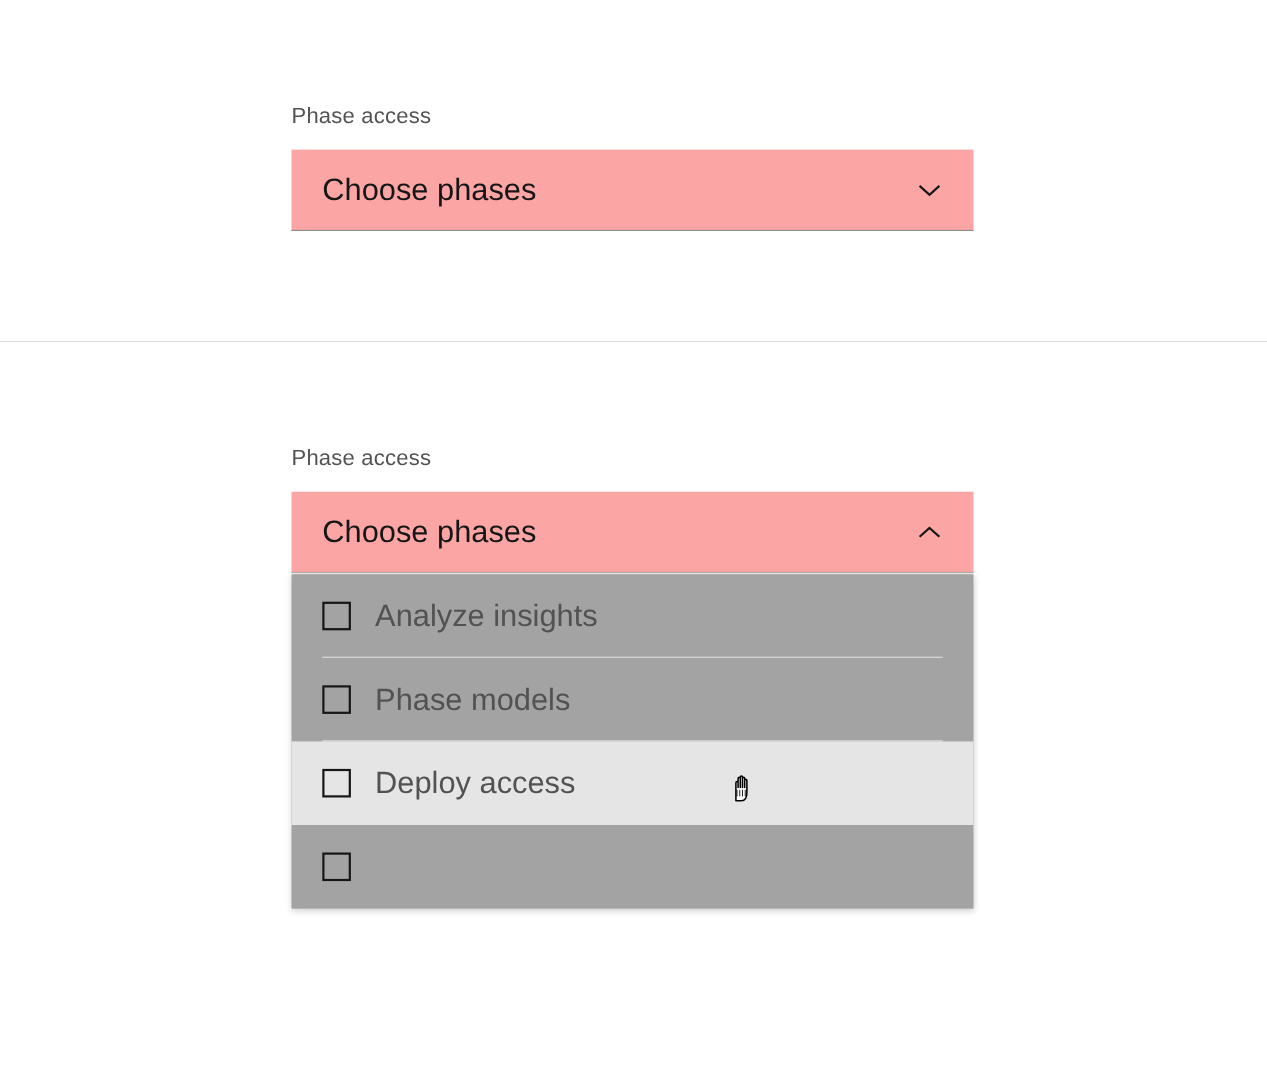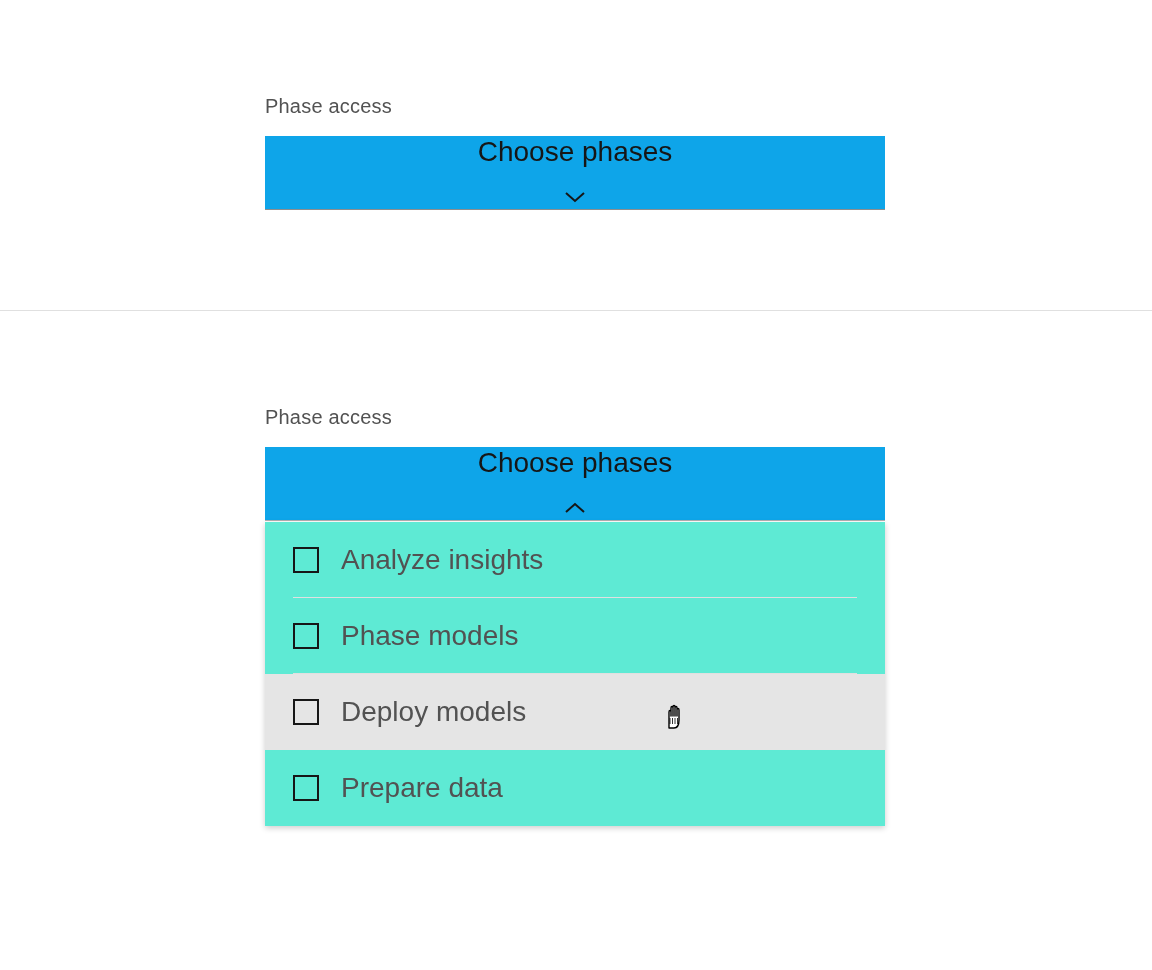--- a/index.html
+++ b/index.html
@@ -30,28 +30,27 @@
       letter-spacing: 0.2px;
     }
     .dropdown {
       position: relative;
       width: 620px;
     }
     .dropdown-trigger {
       display: flex;
       align-items: center;
       justify-content: space-between;
-      background: #0ea5e9;
+      background: #fca5a5;
       border: none;
       border-bottom: 1px solid #8d8d8d;
       padding: 0 28px;
       height: 74px;
       cursor: pointer;
       width: 100%;
-      flex-direction: column;
     }
     .dropdown-trigger.open {
       border-bottom: 1px solid #b0b0b0;
     }
     .dropdown-trigger-text {
       font-size: 28px;
       color: #161616;
     }
     .chevron {
       width: 24px;
@@ -62,21 +61,21 @@
     }
     .chevron svg {
       width: 20px;
       height: 12px;
     }
     .dropdown-menu {
       position: absolute;
       top: 75px;
       left: 0;
       width: 100%;
-      background: #5eead4;
+      background: #a3a3a3;
       box-shadow: 0 2px 6px rgba(0,0,0,0.2);
     }
     .dropdown-option {
       display: flex;
       align-items: center;
       padding: 0 28px;
       height: 76px;
       cursor: pointer;
       position: relative;
     }
@@ -146,31 +145,30 @@
         <span class="option-label">Analyze insights</span>
         <div class="option-sep"></div>
       </div>
       <div class="dropdown-option">
         <span class="checkbox"></span>
         <span class="option-label">Phase models</span>
         <div class="option-sep"></div>
       </div>
       <div class="dropdown-option hovered">
         <span class="checkbox"></span>
-        <span class="option-label">Deploy models</span>
+        <span class="option-label">Deploy access</span>
         <span class="cursor-icon" style="left:395px; top:24px;">
           <svg width="30" height="34" viewBox="0 0 30 34">
             <path d="M9 30 L9 14 C9 12 11 12 11 14 L11 18 L11 10 C11 8 13 8 13 10 L13 18 L13 9 C13 7 15 7 15 9 L15 18 L15 10 C15 8 17 8 17 10 L17 18 L17 12 C17 10 19 10 19 12 L19 22 C19 27 17 30 14 30 Z" fill="#ffffff" stroke="#000000" stroke-width="1.4" stroke-linejoin="round"></path>
             <line x1="10" y1="20" x2="10" y2="26" stroke="#000" stroke-width="0.8"></line>
             <line x1="12.5" y1="20" x2="12.5" y2="26" stroke="#000" stroke-width="0.8"></line>
             <line x1="15" y1="20" x2="15" y2="26" stroke="#000" stroke-width="0.8"></line>
             <line x1="17.5" y1="20" x2="17.5" y2="26" stroke="#000" stroke-width="0.8"></line>
           </svg>
         </span>
       </div>
       <div class="dropdown-option">
         <span class="checkbox"></span>
-        <span class="option-label">Prepare data</span>
 
       </div>
     </div>
   </div>
 </div>
 
 </body></html>

